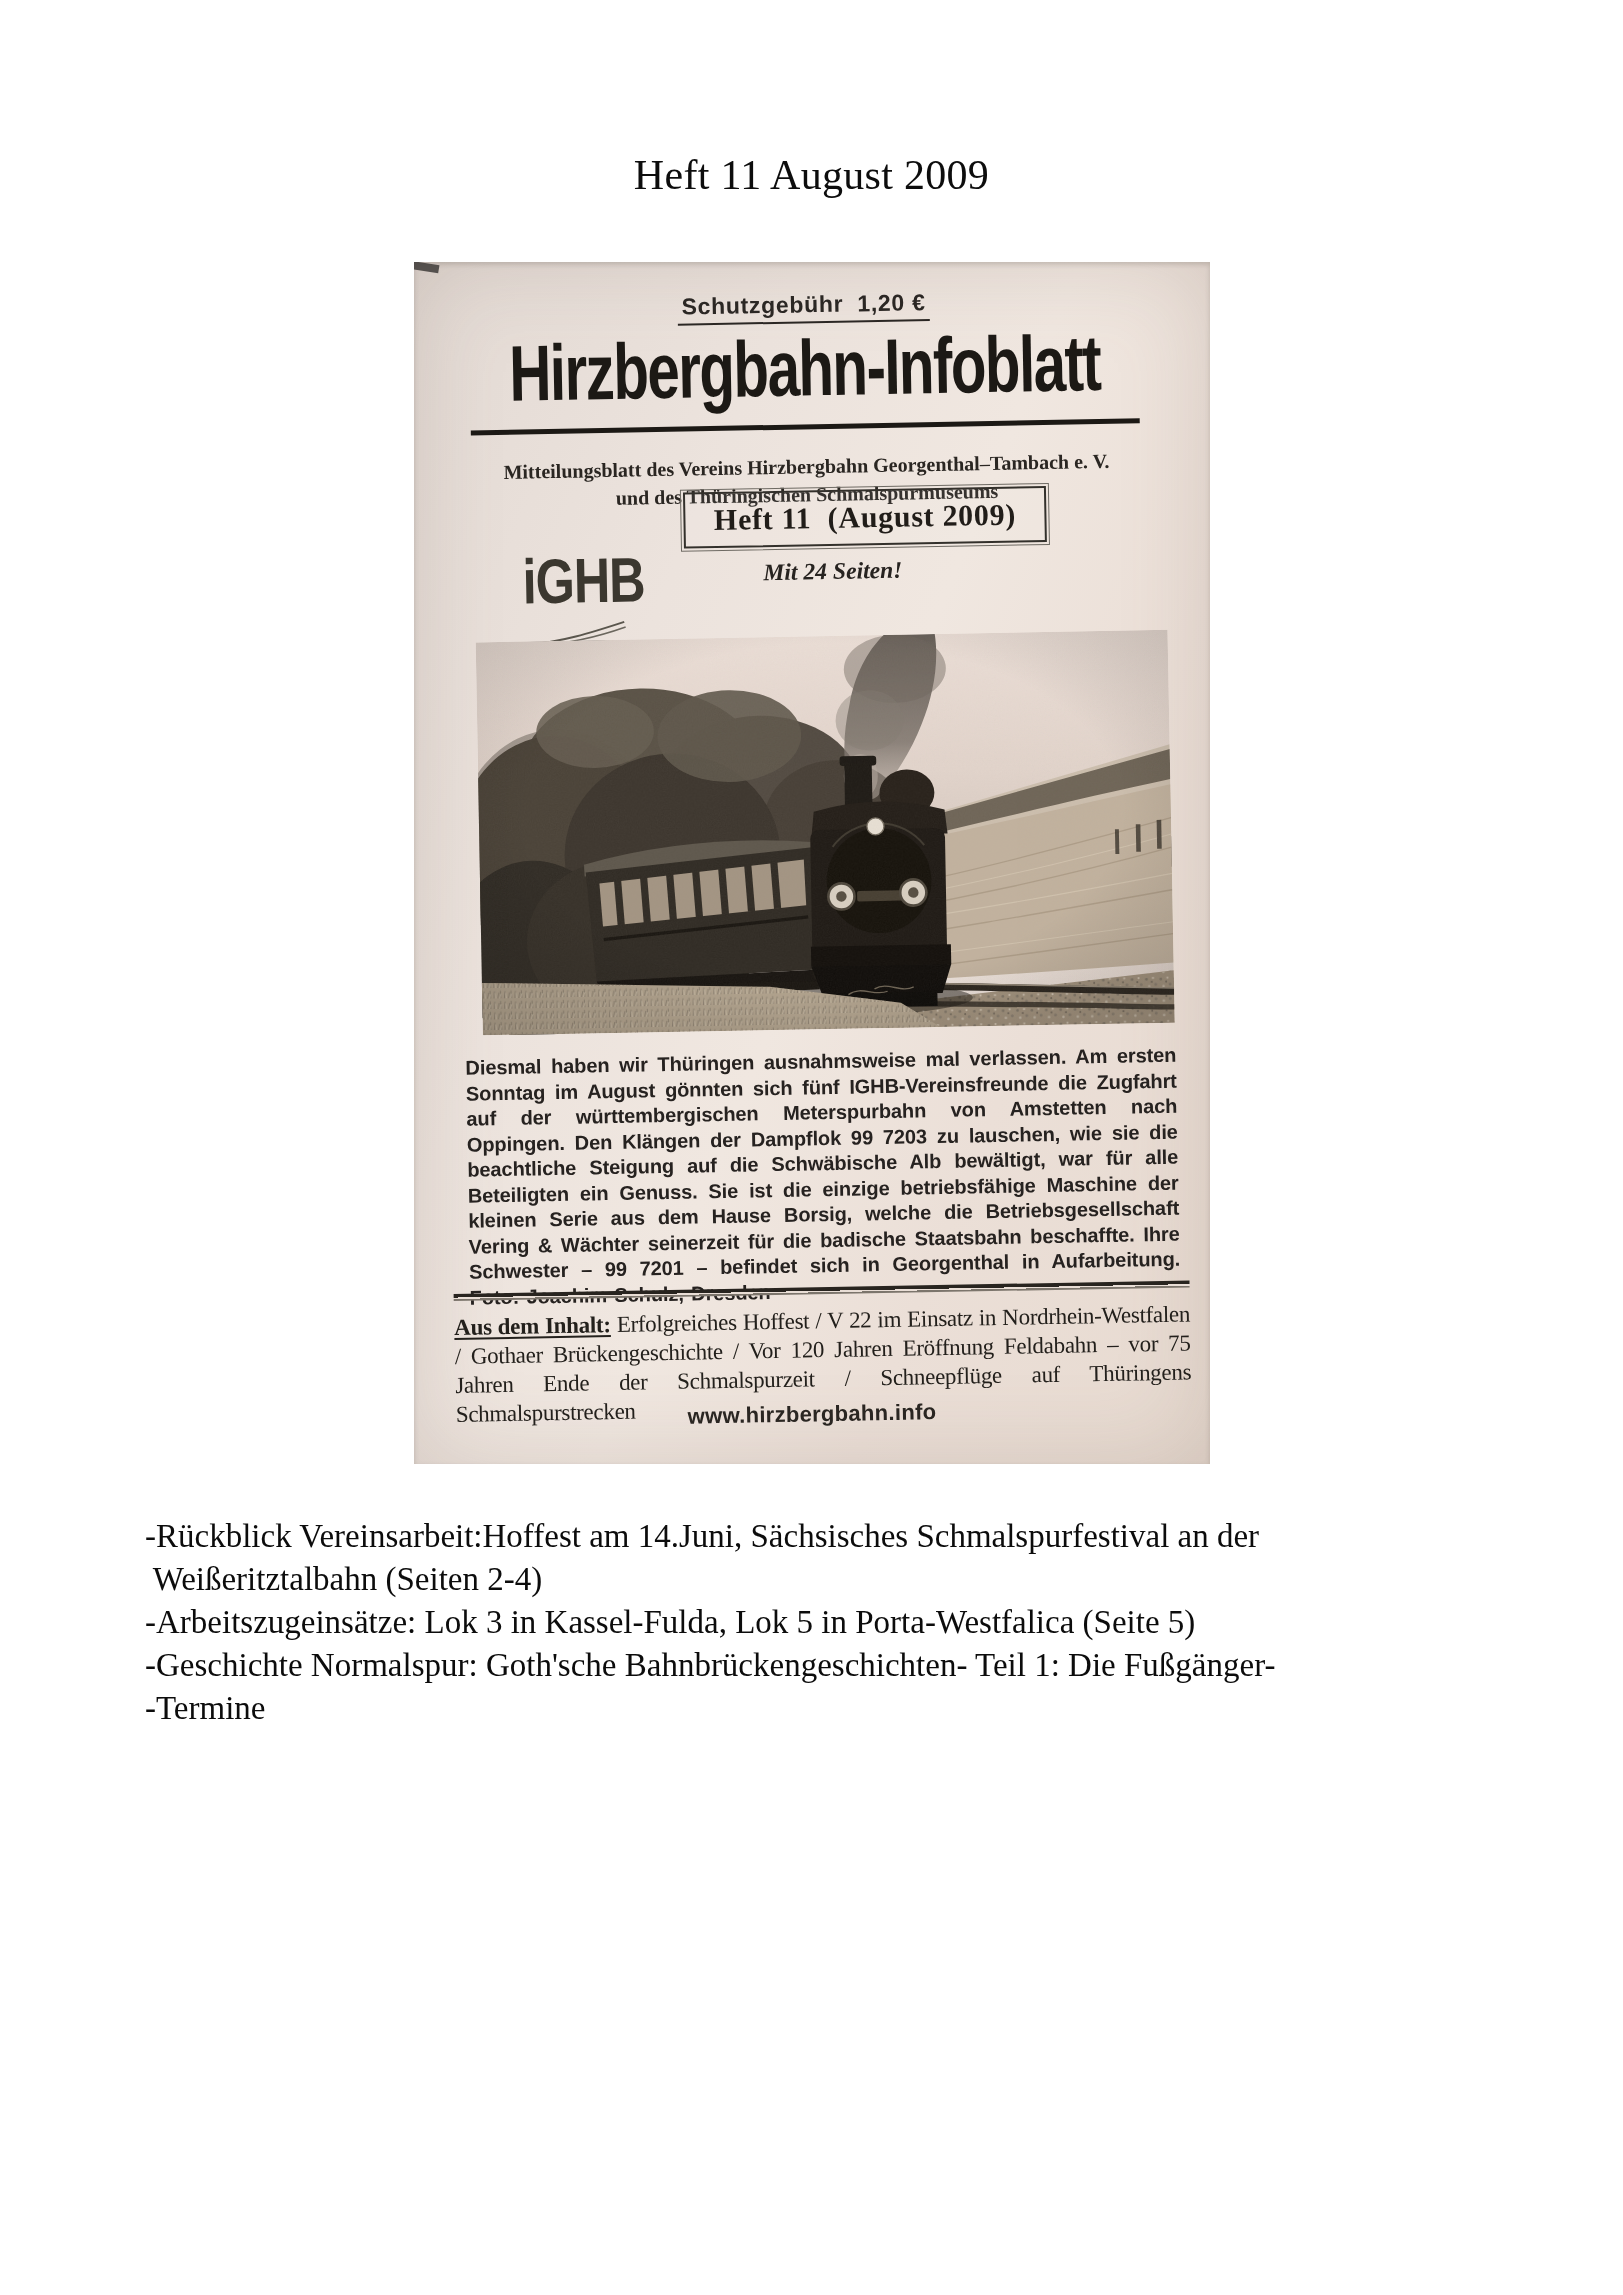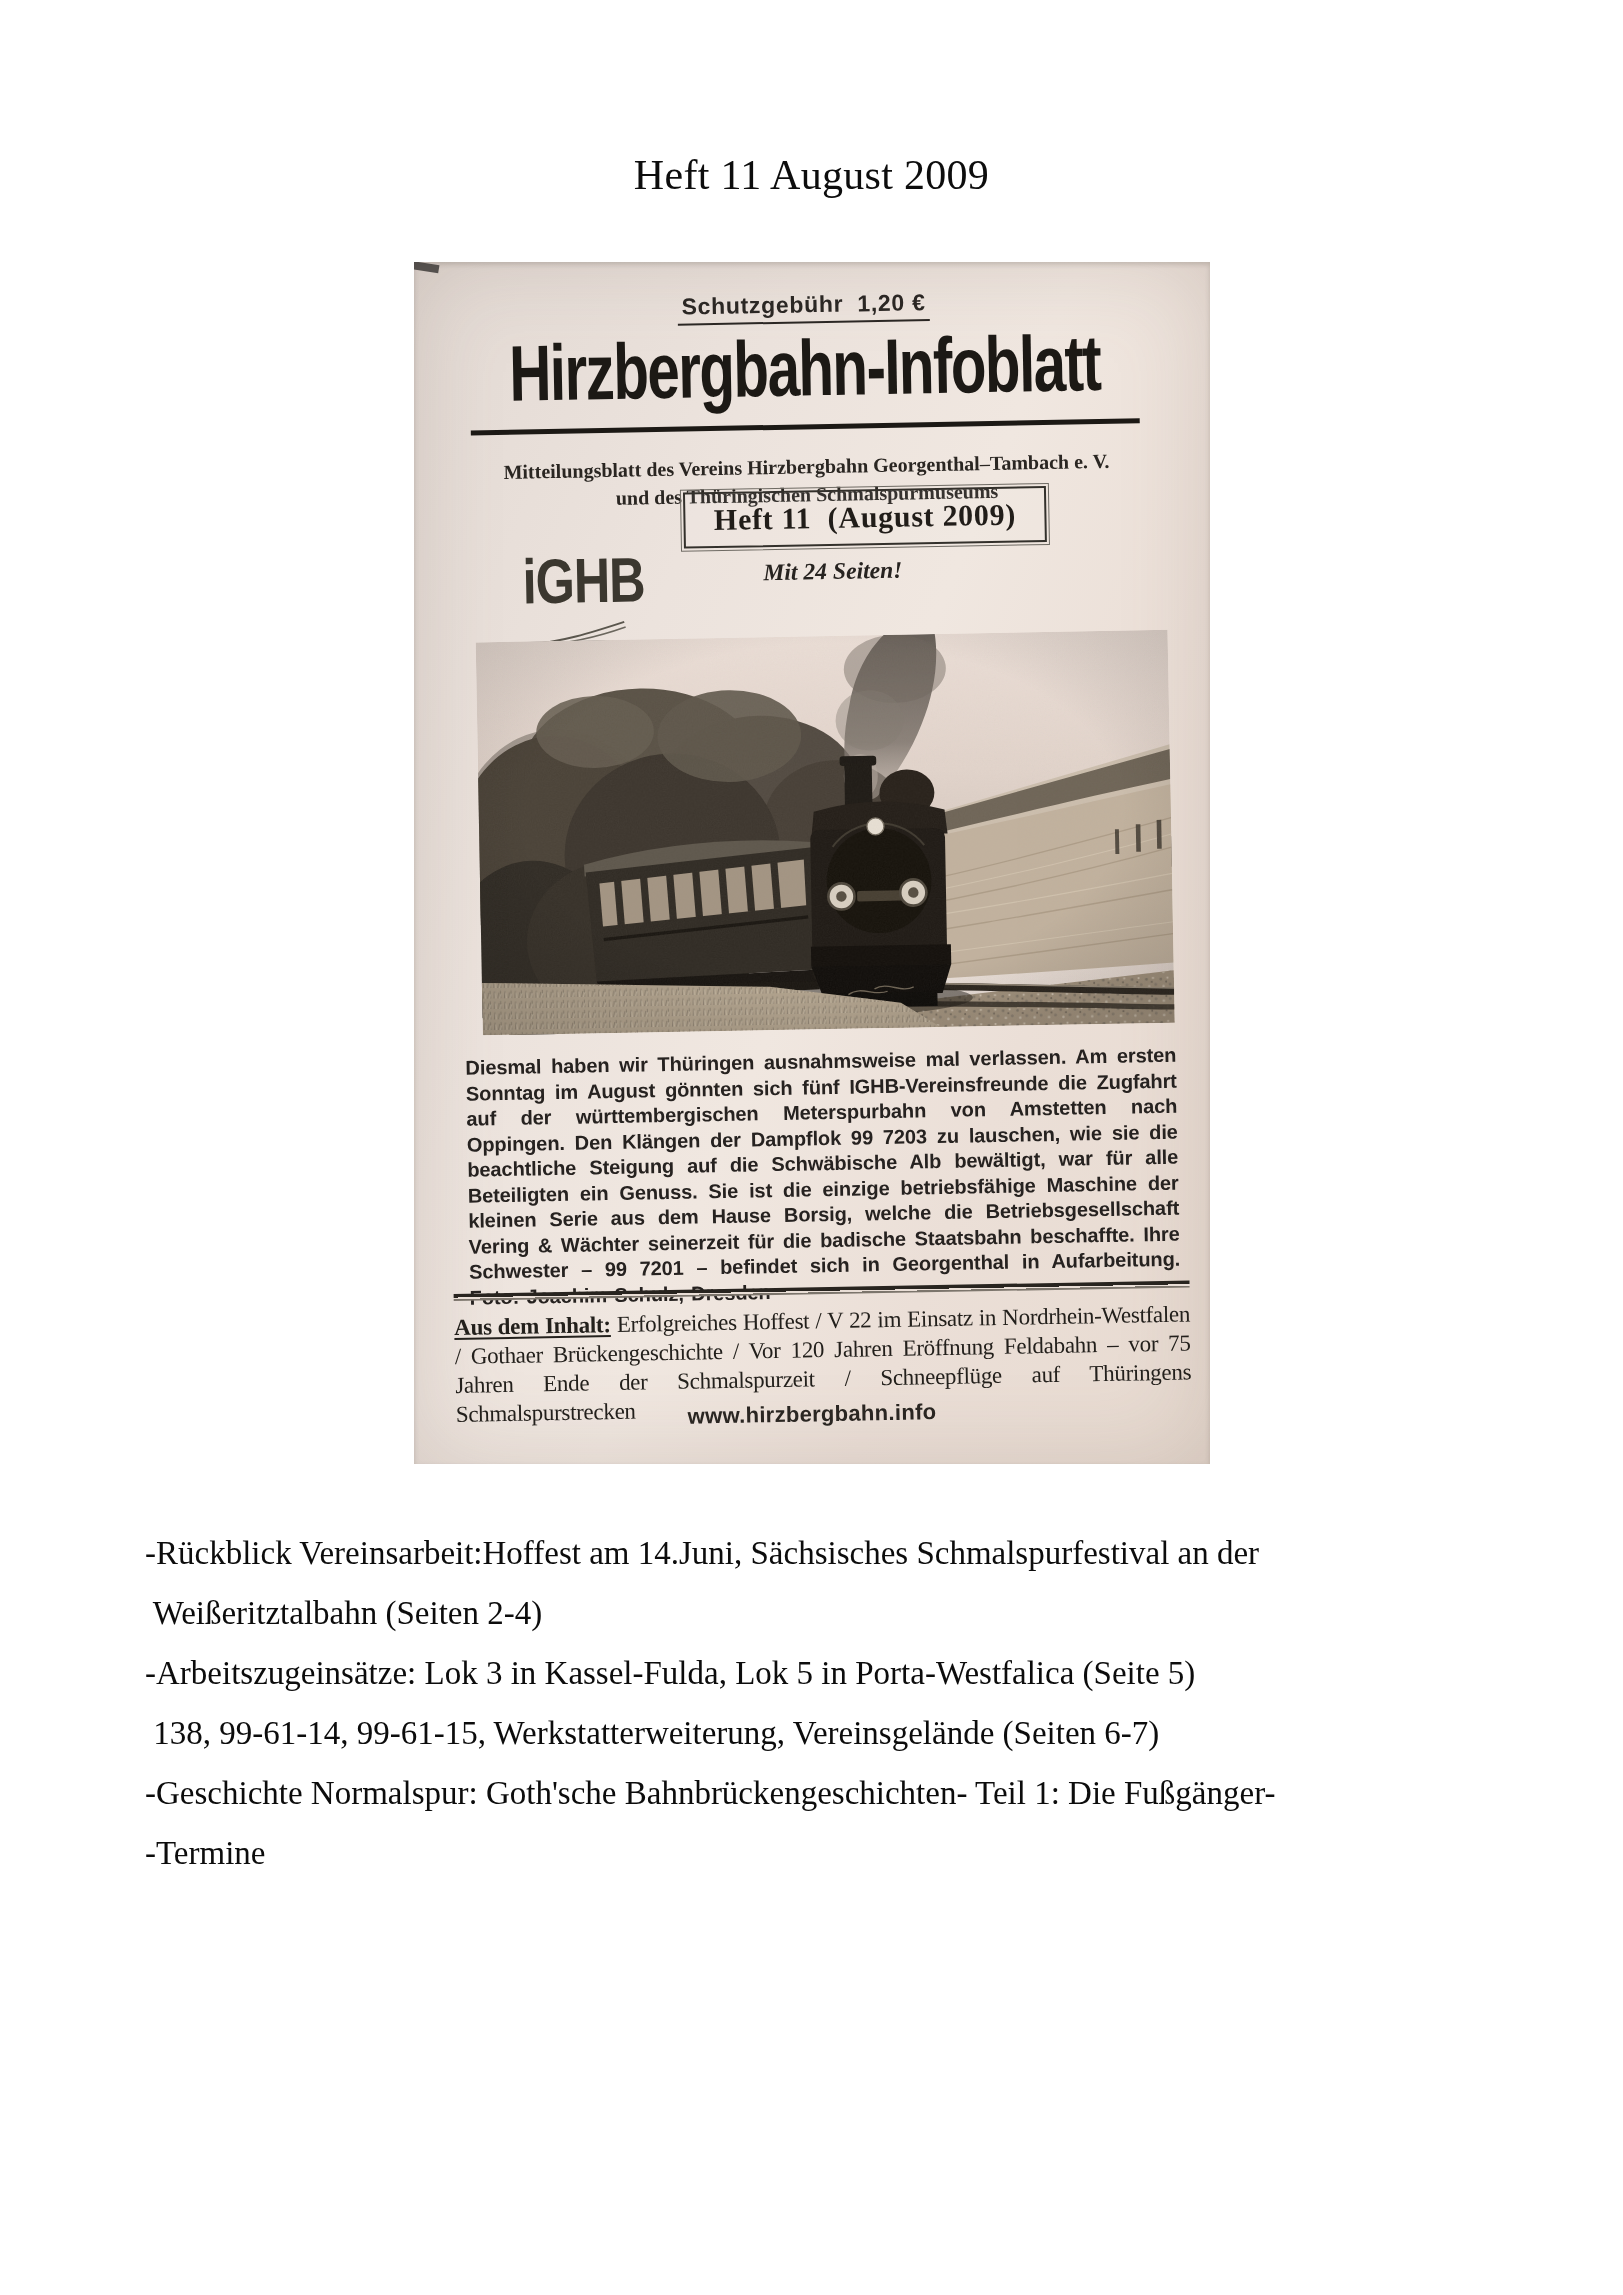--- a/index.html
+++ b/index.html
@@ -56,21 +56,21 @@
   .contents{position:absolute;left:30px;top:1044px;width:736px;margin:0;
          font-size:23px;line-height:29px;letter-spacing:-0.3px;text-align:justify;color:#23201c;}
   .contents .label{font-weight:700;text-decoration:underline;text-underline-offset:3.3px;}
   .website{position:absolute;left:0;top:1139px;width:100%;text-align:center;
          font-family:"Liberation Sans","DejaVu Sans",sans-serif;font-weight:700;
          font-size:22px;color:#2a2622;letter-spacing:0.3px;transform:translateX(-11.8px);}
 
   
   .toc{position:absolute;left:145px;top:1515px;width:1374px;
        font-size:33px;line-height:43px;color:#0c0c0c;}
-  .toc-line{white-space:pre;margin-top:17px;}
+  .toc-line{white-space:pre;}
 </style>
 </head>
 <body>
 
 <div class="page">
 
   <div class="page-title">Heft 11 August 2009</div>
 
   <div class="cover">
     <div class="cover-corner"></div>
@@ -251,19 +251,18 @@
       <p class="contents"><span class="label">Aus dem Inhalt:</span><span> Erfolgreiches Hoffest / V 22 im Einsatz in Nordrhein-Westfalen / Gothaer Brückengeschichte / Vor 120 Jahren Eröffnung Feldabahn – vor 75 Jahren Ende der Schmalspurzeit  / Schneepflüge auf Thüringens Schmalspurstrecken</span></p>
 
       <div class="website">www.hirzbergbahn.info</div>
     </div>
   </div>
 
   <div class="toc">
     <div class="toc-line">-Rückblick Vereinsarbeit:Hoffest am 14.Juni, Sächsisches Schmalspurfestival an der</div>
     <div class="toc-line"> Weißeritztalbahn (Seiten 2-4)</div>
     <div class="toc-line">-Arbeitszugeinsätze: Lok 3 in Kassel-Fulda, Lok 5 in Porta-Westfalica (Seite 5)</div>
-    <div class="toc-line"> 138, 99-61-14, 99-61-15, Werkstatterweiterung, Vereinsgelände (Seiten 6-7)</div>
     <div class="toc-line">-Geschichte Normalspur: Goth'sche Bahnbrückengeschichten- Teil 1: Die Fußgänger-</div>
     <div class="toc-line">-Termine</div>
   </div>
 
 </div>
 
 
 </body></html>

